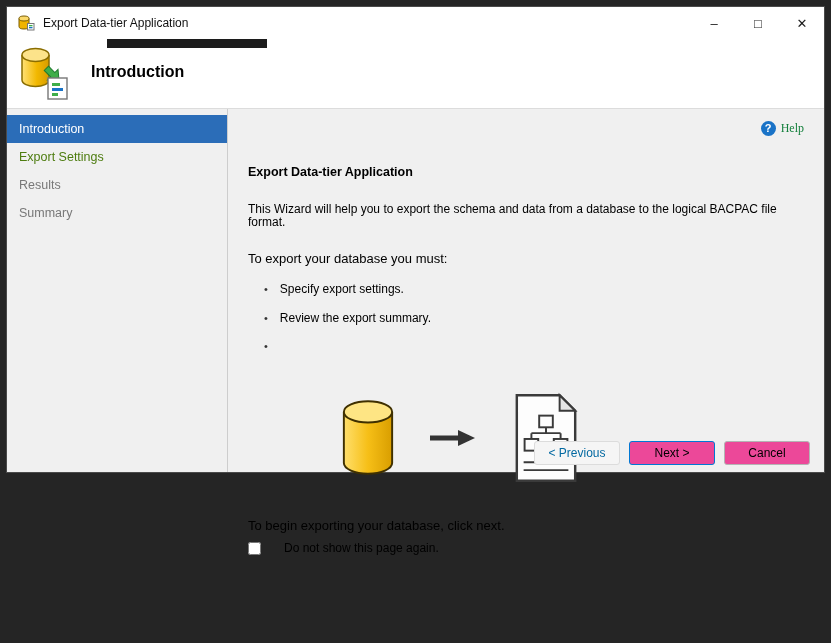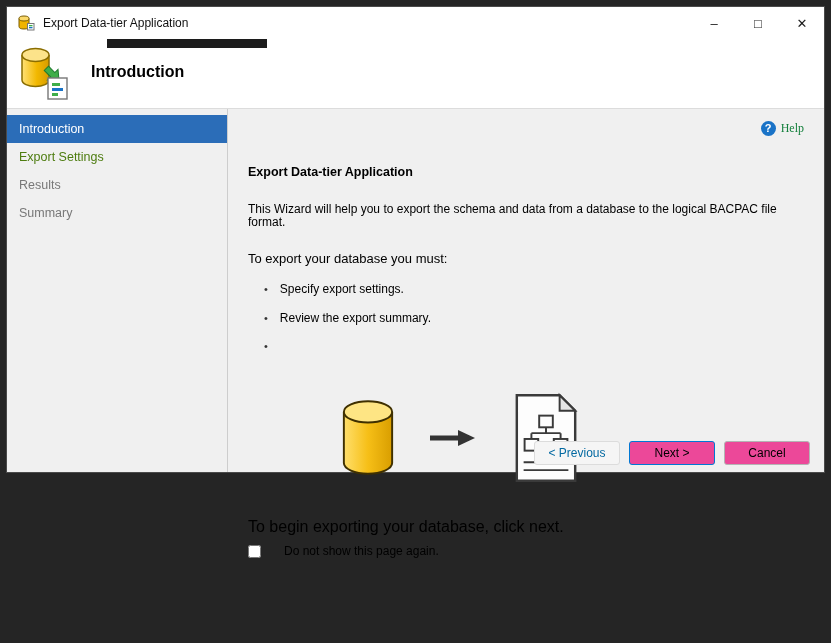--- a/index.html
+++ b/index.html
@@ -40,21 +40,21 @@
   .help-q { width:15px; height:15px; border-radius:50%; background:#1a73c7; color:#fff;
             font-size:11px; font-weight:bold; display:flex; align-items:center; justify-content:center; }
   .help-label { color:#15803d; font-size:12px;font-family:Liberation Serif, serif; }
   .content-heading { margin-top:28px; font-size:12.5px; font-weight:bold; }
   .intro { margin-top:24px; font-size:12px; line-height:13px; max-width:556px; }
   .list-intro { margin-top:22px; font-size:13px; }
   .bullets { margin-top:16px; list-style:none; }
   .bullets li { display:flex; gap:12px; font-size:12px; margin-bottom:15px; padding-left:16px; align-items:center; }
   .bullet-dot { font-size:11px; color:#333; }
   .illustration { margin-top:40px; margin-left:92px; display:flex; align-items:center; gap:34px; width:-moz-fit-content; width:fit-content; }
-  .footer-note { margin-top:34px; font-size:16px; }
+  .footer-note { margin-top:34px; font-size:13px; }
   .checkbox-row { margin-top:8px; display:flex; align-items:center; gap:23px; font-size:12px; cursor:default; width:-moz-fit-content; width:fit-content; }
   .checkbox-row input { width:13px; height:13px; margin:0; }
   
   .button-bar { position:absolute; right:14px; bottom:7px; display:flex; gap:9px; }
   .btn { min-width:86px; height:24px; font-size:12px; font-family:inherit;
          display:flex; align-items:center; justify-content:center; border-radius:3px; padding:0 10px; cursor:default; }
   .btn-prev { background:#f5f5f5; border:1px solid #dcdcdc; color:#0369a1; }
   .btn-next { background:#ec4899; border:1px solid #0078d4; color:#000; }
   .btn-cancel { background:#ec4899; border:1px solid #b4b4b4; color:#000; }
 </style>

